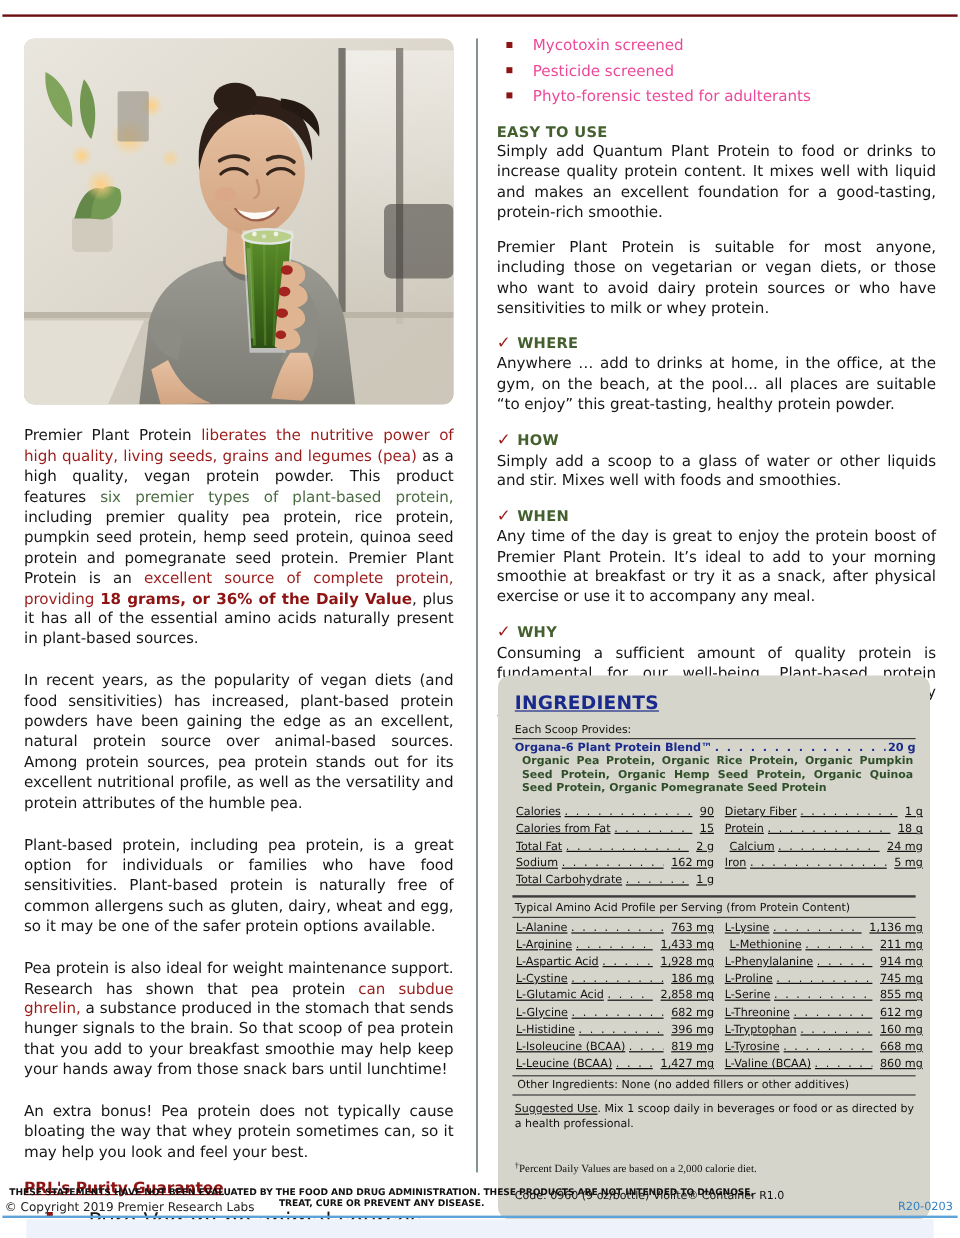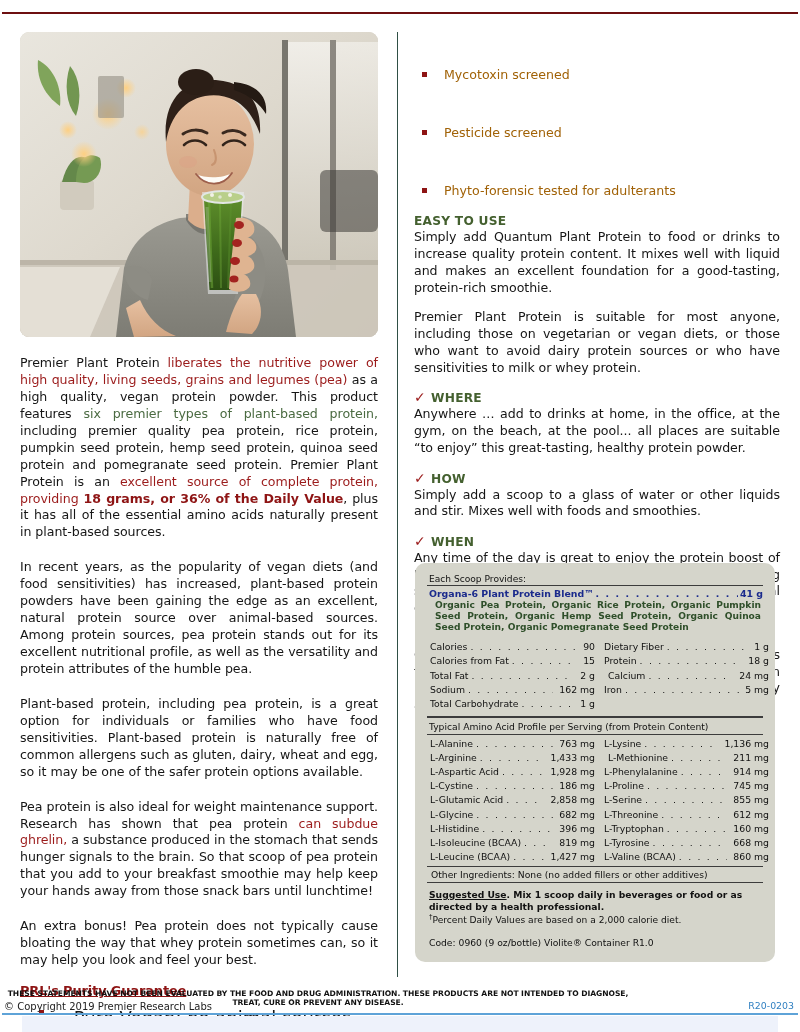--- a/index.html
+++ b/index.html
@@ -119,22 +119,21 @@
   ul.sq-list-r {
     list-style: none;
     margin: 0;
     padding: 0 0 0 8px;
   }
   ul.sq-list-r li {
     position: relative;
     font-size: 12.6px;
     line-height: 1.68;
     padding-left: 22px;
-    color: #a16207;
-    margin-top: 37px;
+    color: #ec4899;
   }
   ul.sq-list-r li .sq-bullet {
     position: absolute;
     left: 0;
     top: 8px;
     width: 5px;
     height: 5px;
     background: #8e1414;
     display: block;
   }
@@ -229,20 +228,21 @@
   }
   .nutri-col { width: 50%; }
   .nutri-col.c2 { padding-left: 6px; }
 
   .dot-row {
     display: flex;
     align-items: baseline;
     font-size: 9.3px;
     line-height: 1.52;
     color: #111;
+    text-decoration: underline;
   }
   .dot-row .nm { white-space: nowrap; }
   .dot-row .dots {
     flex: 1;
     overflow: hidden;
     white-space: nowrap;
     margin: 0 3px;
     letter-spacing: 1.7px;
     color: #111;
   }
@@ -264,28 +264,28 @@
     font-size: 9.2px;
     color: #111;
     margin-left: 4px;
   }
 
   .sugg {
     font-size: 9.2px;
     line-height: 1.28;
     color: #111;
     margin: 6px 0 0 2px;
-    font-weight: bold;
   }
   .sugg u { text-decoration: underline; }
 
   .pdv {
     font-size: 9.1px;
     color: #111;
-    margin: 0 0 0 2px;
+    margin: 24px 0 0 2px;
+    font-family: Liberation Serif, serif;
   }
   .pdv sup { font-size: 7px; }
 
   .code-line {
     font-size: 9.2px;
     color: #111;
     margin: 12px 0 2px 2px;
   }
 
   
@@ -507,28 +507,29 @@
     <p class="r-para">Simply add a scoop to a glass of water or other liquids and stir. Mixes well with foods and smoothies.</p>
 
     <div class="sec-head"><span class="chk">✓</span><span>WHEN</span></div>
     <p class="r-para">Any time of the day is great to enjoy the protein boost of Premier Plant Protein. It’s ideal to add to your morning smoothie at breakfast or try it as a snack, after physical exercise or use it to accompany any meal.</p>
 
     <div class="sec-head"><span class="chk">✓</span><span>WHY</span></div>
     <p class="r-para">Consuming a sufficient amount of quality protein is fundamental for our well-being. Plant-based protein provides these beneficial amino acids in a healthy, tasty and practical way.</p>
   </div>
 
   <div class="ing-panel">
+    <div class="ing-title">INGREDIENTS</div>
 
     <div class="scoop-label">Each Scoop Provides:</div>
     <div class="hr-dark"></div>
 
     <div class="blend-row">
       <span class="nm">Organa-6 Plant Protein Blend™</span>
       <span class="dots">. . . . . . . . . . . . . . . . . . . . . . . . . . . . . . . . . . . . . . . . . . . . . . . . . . . . . . . . . . . .</span>
-      <span class="val">41 g</span>
+      <span class="val">20 g</span>
     </div>
     <div class="blend-sub">Organic Pea Protein, Organic Rice Protein, Organic Pumpkin Seed Protein, Organic Hemp Seed Protein, Organic Quinoa Seed Protein, Organic Pomegranate Seed Protein</div>
 
     <div class="nutri-grid">
       <div class="nutri-col c1">
         <div class="dot-row">
             <span class="nm">Calories</span>
             <span class="dots">. . . . . . . . . . . . . . . . . . . . . . . .</span>
             <span class="val">90</span>
           </div>

